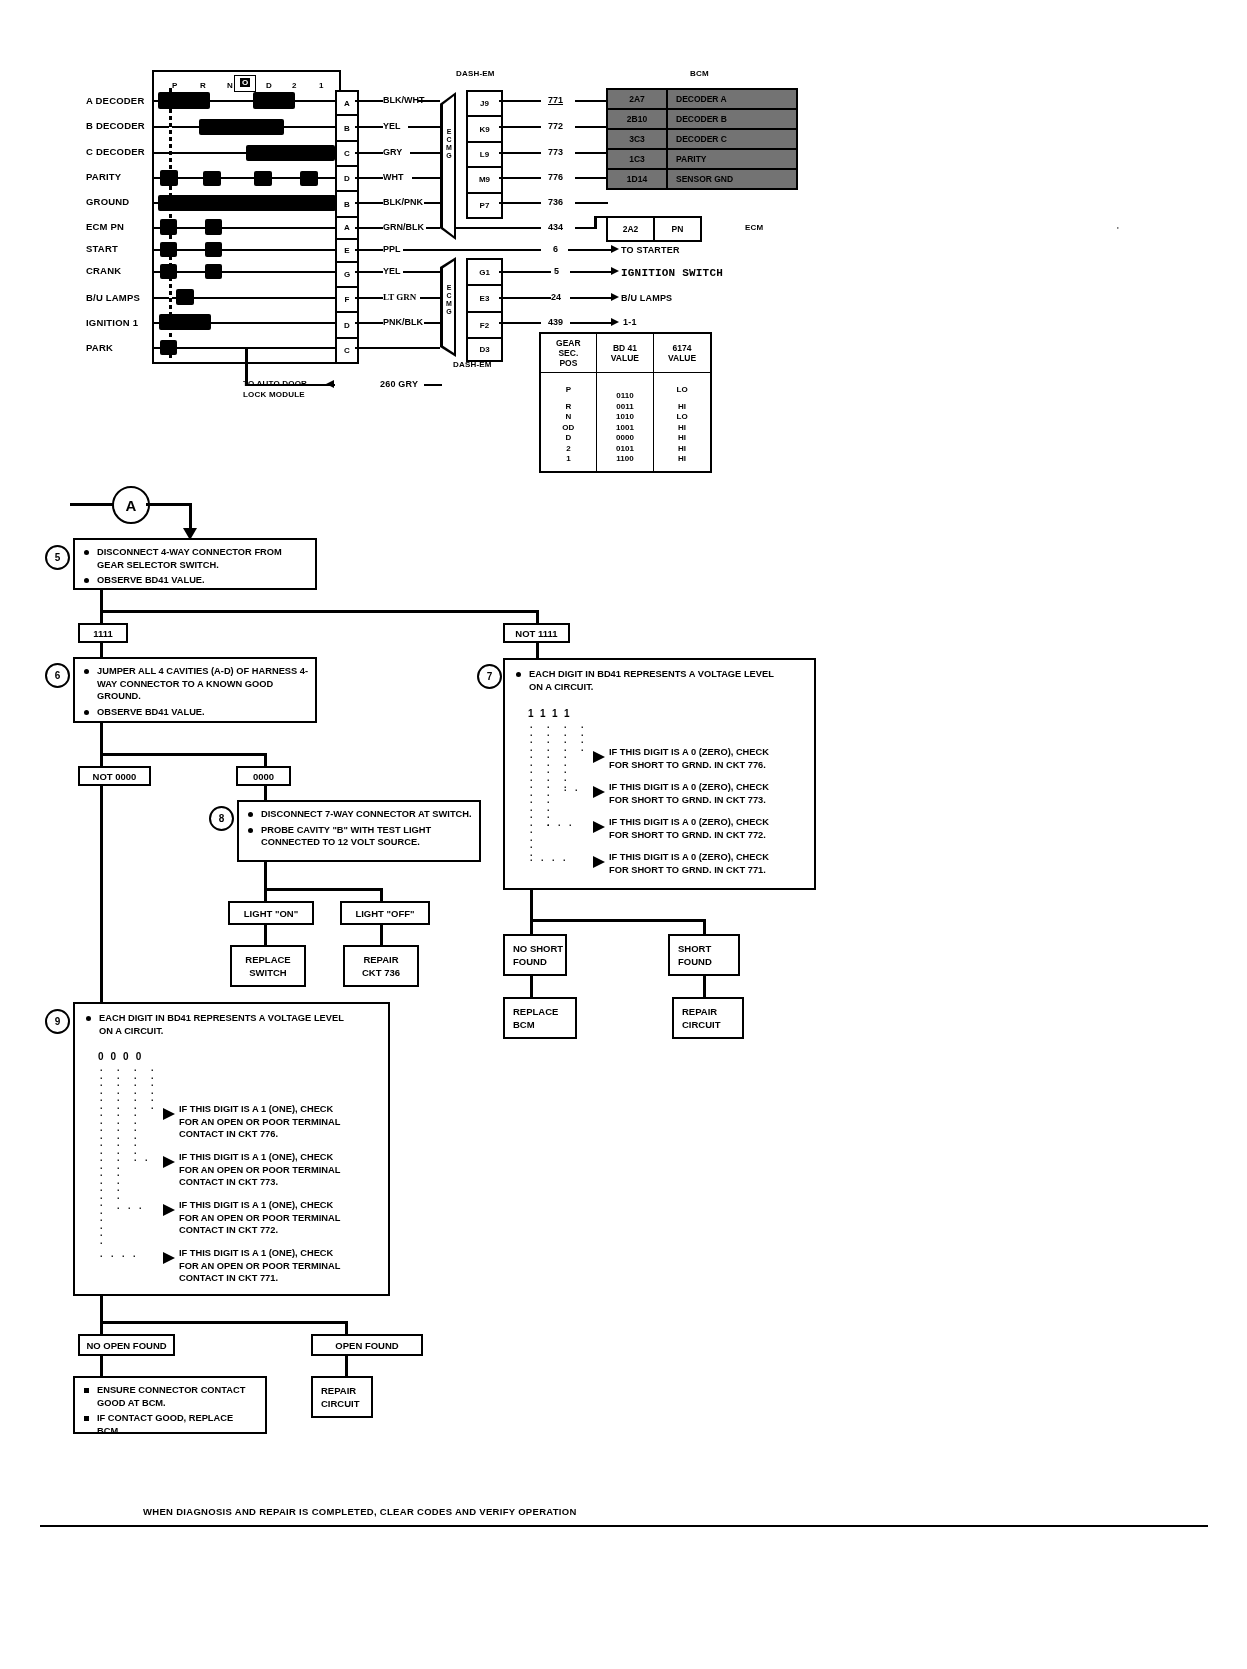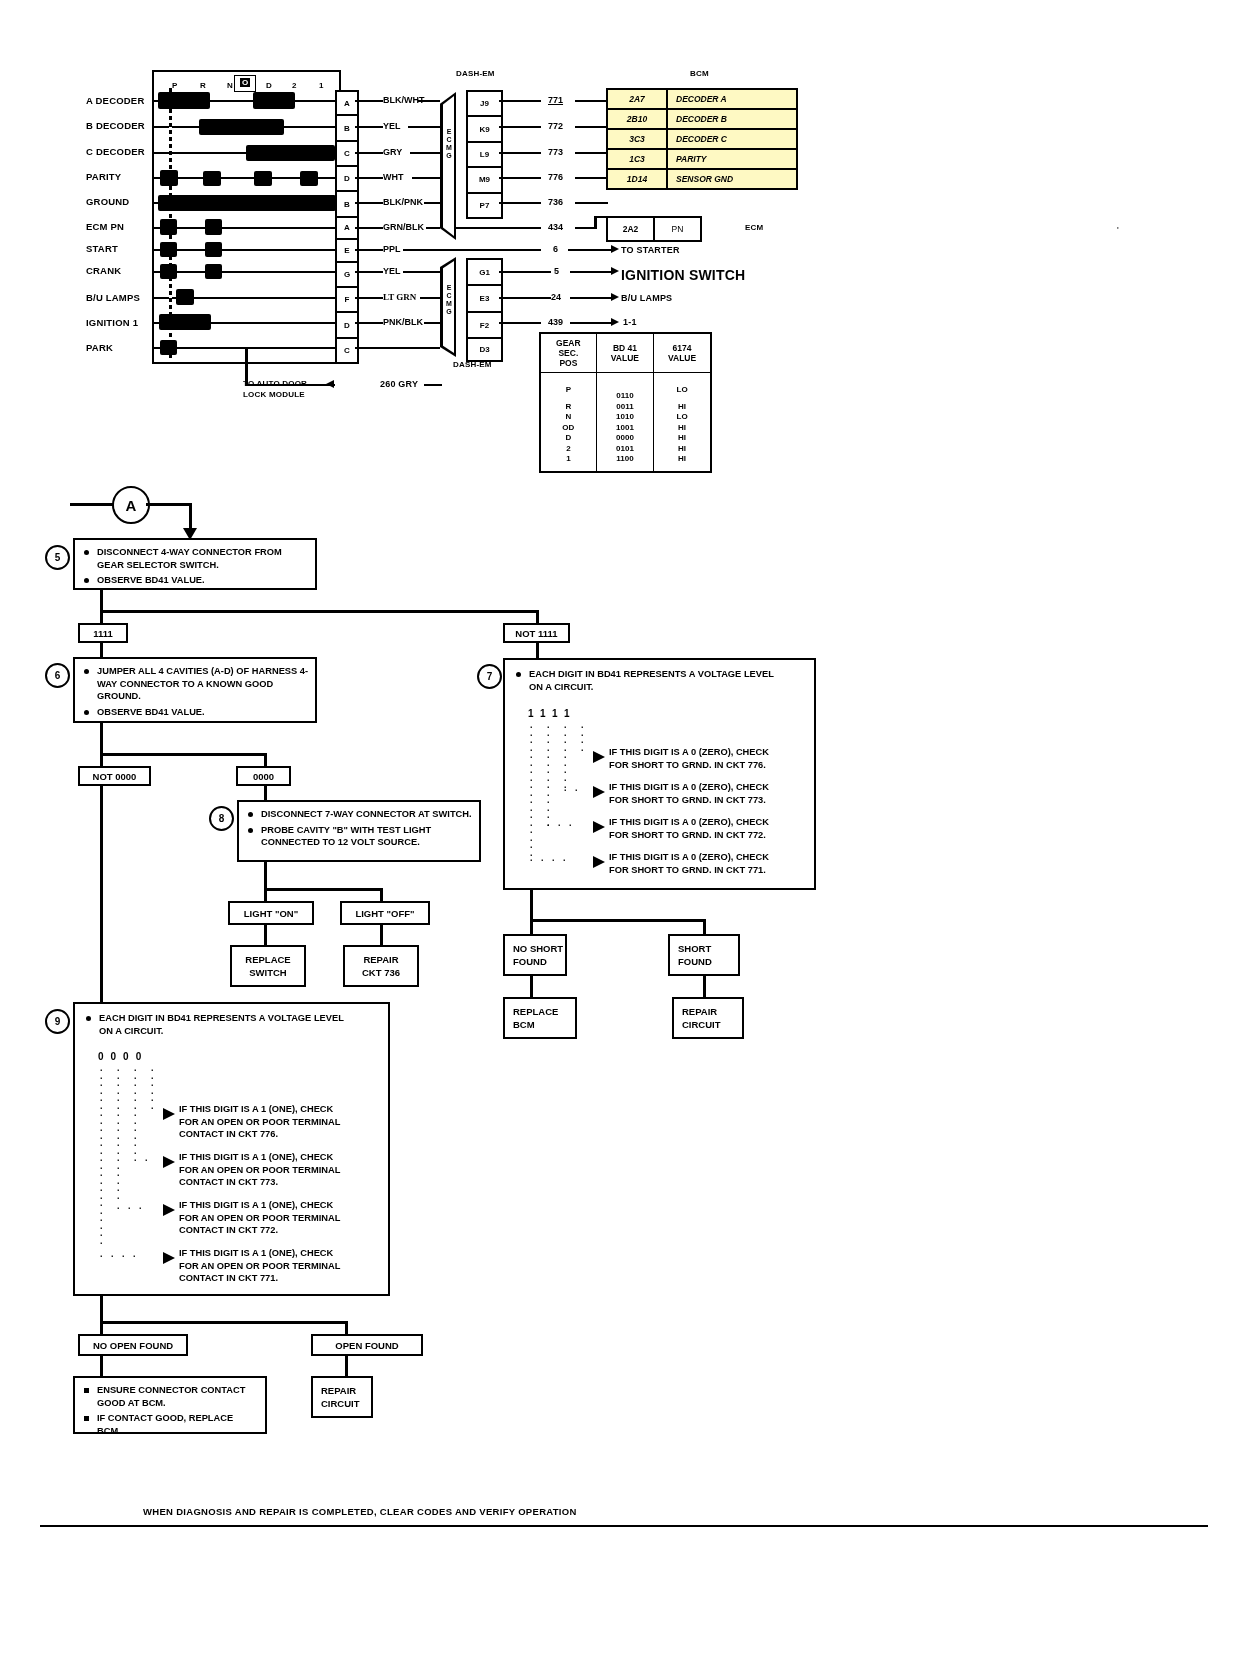--- a/index.html
+++ b/index.html
@@ -20,21 +20,21 @@
            display:flex;flex-direction:column;}
   .pin-cell{border-bottom:2px solid #000;display:flex;align-items:center;
             justify-content:center;font-weight:bold;font-size:8px;}
   .pin-cell:last-child{border-bottom:none;}
   .conn-brace{position:absolute;border:2.2px solid #000;border-right:none;
               background:transparent;}
   .ecmg{position:absolute;font-weight:bold;font-size:7px;line-height:8px;
         text-align:center;}
   .wirelbl{position:absolute;font-weight:bold;font-size:9px;white-space:nowrap;}
   .hline{position:absolute;height:1.8px;background:#000;}
-  .bcm-table{position:absolute;border:2.5px solid #000;background:#fef9c3;font-style:italic;}
+  .bcm-table{position:absolute;border:2.5px solid #000;background:#737373;}
   .bcm-row{display:flex;border-bottom:2px solid #000;}
   .bcm-row:last-child{border-bottom:none;}
   .bcm-c1{width:58px;border-right:2.5px solid #000;text-align:center;
           font-weight:bold;font-size:8.5px;padding:4px 0;}
   .bcm-c2{width:120px;font-weight:bold;font-size:8.5px;padding:4px 0 4px 8px;}
   .arrowR{position:absolute;width:0;height:0;border-top:4.5px solid transparent;
           border-bottom:4.5px solid transparent;border-left:8px solid #000;}
   .arrowD{position:absolute;width:0;height:0;border-left:7px solid transparent;
           border-right:7px solid transparent;border-top:12px solid #000;}
 
@@ -253,21 +253,21 @@
         <div class="bcm-c1">1D14</div>
         <div class="bcm-c2">SENSOR GND</div>
       </div>
     </div>
 
     <div class="abs" style="left:606px;top:216px;width:92px;height:22px;border:2.5px solid #000;
          display:flex;background:#fff;">
       <div style="flex:1;border-right:2.5px solid #000;display:flex;align-items:center;
            justify-content:center;font-weight:bold;font-size:8.5px;">2A2</div>
       <div style="flex:1;display:flex;align-items:center;justify-content:center;
-           font-weight:normal;font-size:8.5px;">PN</div>
+           font-weight:bold;font-size:8.5px;">PN</div>
     </div>
     <div class="lbl-sm abs" style="left:702px;top:223px;padding-left:43px;">ECM</div>
     <div class="hline" style="left:575px;top:227px;width:20px;"></div>
     <div class="ln lnv" style="left:594px;top:217px;height:12px;"></div>
     <div class="hline" style="left:594px;top:216px;width:14px;"></div>
 
     <div class="hline" style="left:568px;top:249px;width:44px;"></div>
     <div class="arrowR" style="left:611px;top:245px;"></div>
     <div class="lbl-sm abs" style="left:621px;top:245px;font-size:9px;">TO STARTER</div>
 
@@ -288,21 +288,21 @@
     <div class="hline" style="left:499px;top:271px;width:52px;"></div>
     <div class="hline" style="left:499px;top:297px;width:52px;"></div>
     <div class="hline" style="left:499px;top:322px;width:42px;"></div>
 
     <div class="wirelbl" style="left:554px;top:266px;">5</div>
     <div class="wirelbl" style="left:551px;top:292px;">24</div>
     <div class="wirelbl" style="left:548px;top:317px;">439</div>
 
     <div class="hline" style="left:570px;top:271px;width:42px;"></div>
     <div class="arrowR" style="left:611px;top:267px;"></div>
-    <div class="lbl-sm abs" style="left:621px;top:267px;font-size:14px;">IGNITION SWITCH</div>
+    <div class="lbl-sm abs" style="left:621px;top:267px;font-size:11px;font-family:Liberation Mono, monospace;">IGNITION SWITCH</div>
 
     <div class="hline" style="left:570px;top:297px;width:42px;"></div>
     <div class="arrowR" style="left:611px;top:293px;"></div>
     <div class="lbl-sm abs" style="left:621px;top:293px;font-size:9px;">B/U LAMPS</div>
 
     <div class="hline" style="left:570px;top:322px;width:42px;"></div>
     <div class="arrowR" style="left:611px;top:318px;"></div>
     <div class="lbl-sm abs" style="left:623px;top:317px;font-size:9px;">1-1</div>
 
     <div class="ln lnv" style="left:245px;top:347px;height:38px;"></div>
@@ -547,21 +547,21 @@
         <span>FOR AN OPEN OR POOR TERMINAL</span><br>
         <span>CONTACT IN CKT 771.</span>
       </div>
     </div>
 
     <div class="ln lnv" style="left:100px;top:826px;height:28px;"></div>
     <div class="ln lnh" style="left:100px;top:851px;width:248px;"></div>
     <div class="ln lnv" style="left:100px;top:851px;height:14px;"></div>
     <div class="ln lnv" style="left:345px;top:851px;height:14px;"></div>
 
-    <div class="tagbox" style="left:78px;top:864px;width:110px;height:22px;">NO OPEN FOUND</div>
+    <div class="tagbox" style="left:78px;top:864px;width:97px;height:22px;">NO OPEN FOUND</div>
     <div class="tagbox" style="left:311px;top:864px;width:112px;height:22px;">OPEN FOUND</div>
 
     <div class="ln lnv" style="left:100px;top:886px;height:22px;"></div>
     <div class="ln lnv" style="left:345px;top:886px;height:22px;"></div>
 
     <div class="fbox" style="left:73px;top:906px;width:194px;height:58px;padding:6px 6px 0 6px;">
       <div class="bl sq">ENSURE CONNECTOR CONTACT GOOD AT BCM.</div>
       <div class="bl sq">IF CONTACT GOOD, REPLACE BCM.</div>
     </div>
 

